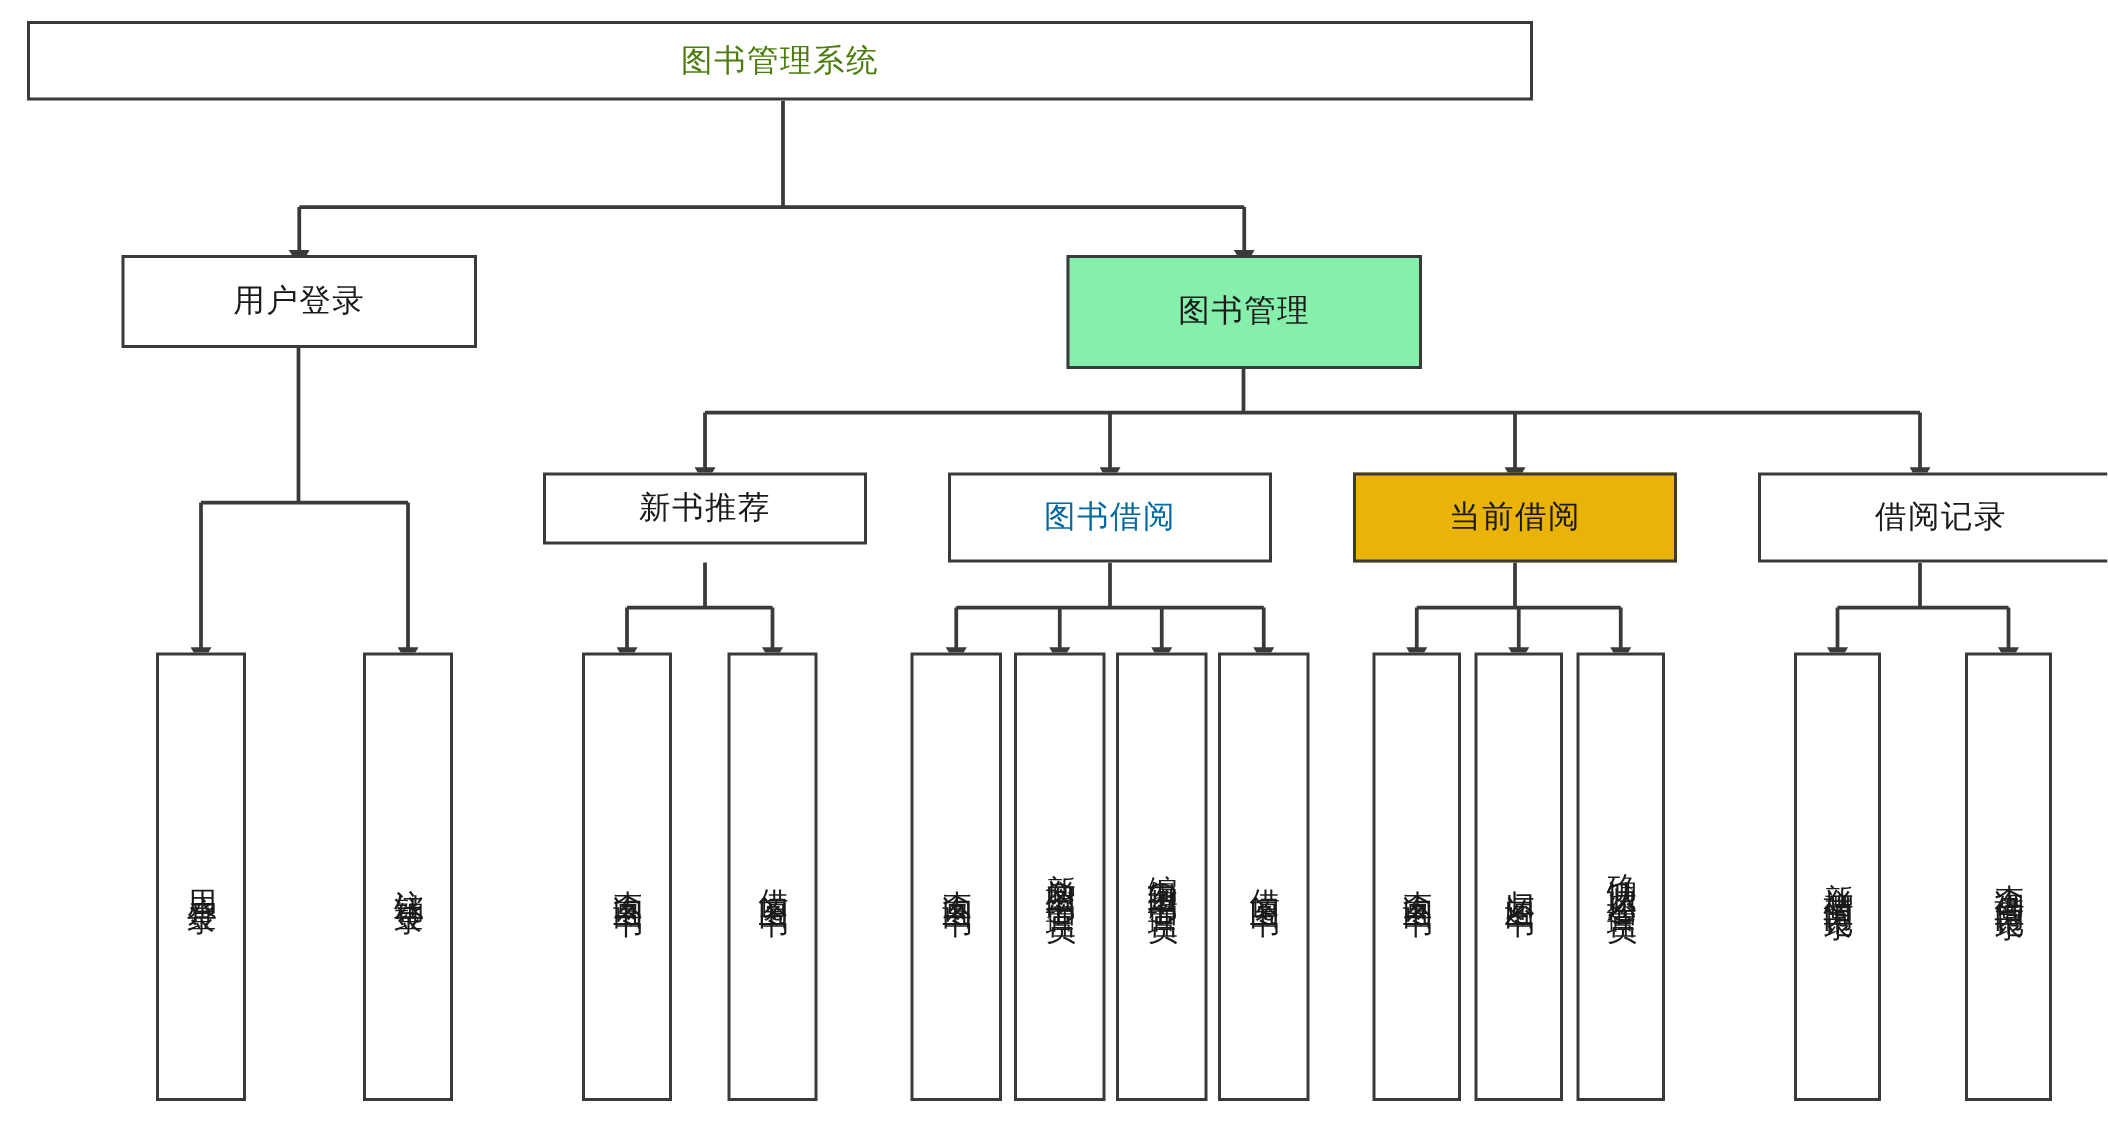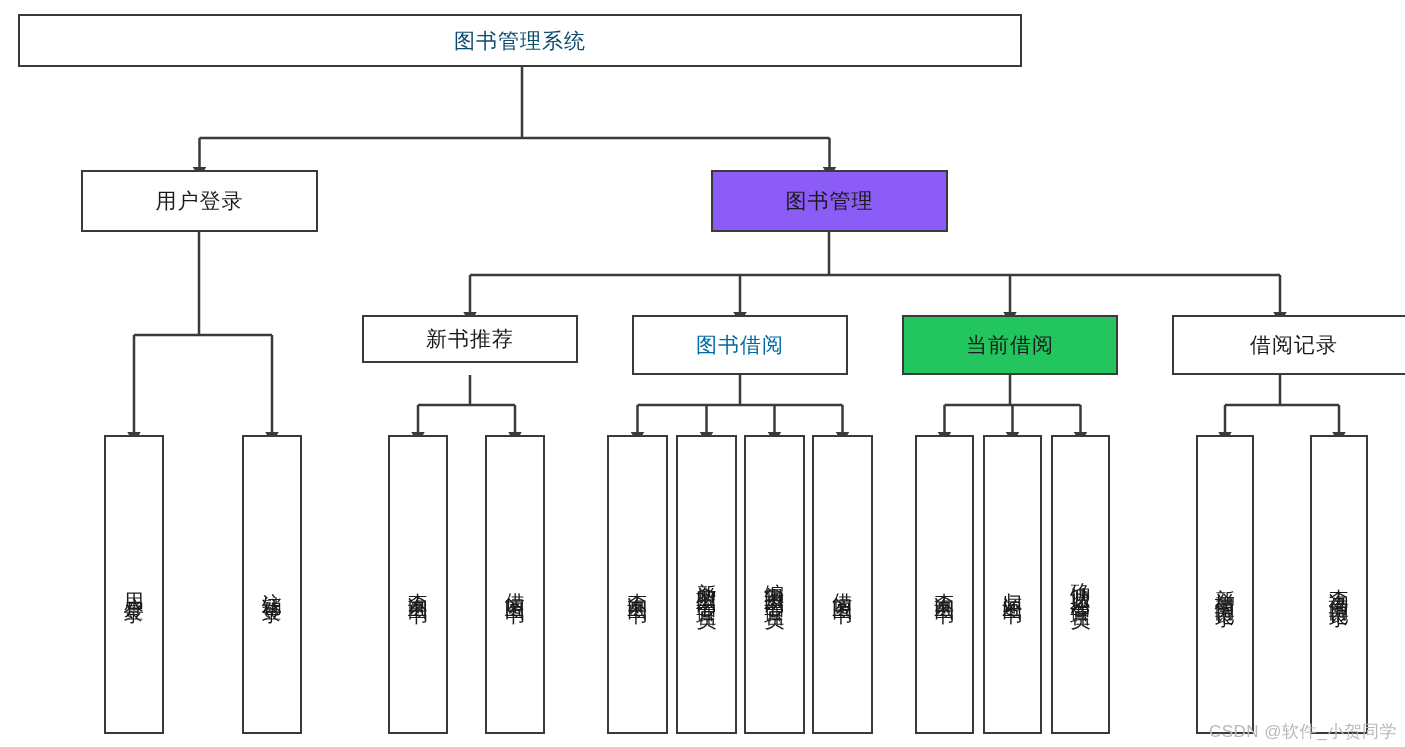--- a/index.html
+++ b/index.html
@@ -102,35 +102,35 @@
         <line x1="1080.5" y1="405" x2="1080.5" y2="433" stroke="#3a3a3a" stroke-width="2.5" marker-end="url(#arrowhead)"></line>
         <line x1="1280" y1="375" x2="1280" y2="405" stroke="#3a3a3a" stroke-width="2.5"></line>
         <line x1="1225" y1="405" x2="1339" y2="405" stroke="#3a3a3a" stroke-width="2.5"></line>
         <line x1="1225" y1="405" x2="1225" y2="433" stroke="#3a3a3a" stroke-width="2.5" marker-end="url(#arrowhead)"></line>
         <line x1="1339" y1="405" x2="1339" y2="433" stroke="#3a3a3a" stroke-width="2.5" marker-end="url(#arrowhead)"></line>
       </g>
   </svg>
 
   <div id="node-layer">
       <div class="node-box" style="left: 18px; top: 14px; width: 1004px; height: 53px; border-color: rgb(58, 58, 58); background: rgb(255, 255, 255);">
-        <span class="node-label" style="color: #0c4a6e;">图书管理系统</span>
+        <span class="node-label" style="color: #4d7c0f;">图书管理系统</span>
       </div>
       <div class="node-box" style="left: 81px; top: 170px; width: 237px; height: 62px; border-color: rgb(58, 58, 58); background: rgb(255, 255, 255);">
         <span class="node-label" style="color: rgb(26, 26, 26);">用户登录</span>
       </div>
-      <div class="node-box" style="left: 711px; top: 170px; width: 237px; height: 62px; border-color: rgb(58, 58, 58); background: #8b5cf6;">
+      <div class="node-box" style="left: 711px; top: 170px; width: 237px; height: 76px; border-color: rgb(58, 58, 58); background: #86efac;">
         <span class="node-label" style="color: rgb(26, 26, 26);">图书管理</span>
       </div>
       <div class="node-box" style="left: 362px; top: 315px; width: 216px; height: 48px; border-color: rgb(58, 58, 58); background: rgb(255, 255, 255);">
         <span class="node-label" style="color: rgb(26, 26, 26);">新书推荐</span>
       </div>
       <div class="node-box" style="left: 632px; top: 315px; width: 216px; height: 60px; border-color: rgb(58, 58, 58); background: rgb(255, 255, 255);">
         <span class="node-label" style="color: #0369a1;">图书借阅</span>
       </div>
-      <div class="node-box" style="left: 902px; top: 315px; width: 216px; height: 60px; border-color: rgb(58, 58, 58); background: #22c55e;">
+      <div class="node-box" style="left: 902px; top: 315px; width: 216px; height: 60px; border-color: rgb(58, 58, 58); background: #eab308;">
         <span class="node-label" style="color: rgb(26, 26, 26);">当前借阅</span>
       </div>
       <div class="node-box" style="left: 1172px; top: 315px; width: 244px; height: 60px; border-color: rgb(58, 58, 58); background: rgb(255, 255, 255);">
         <span class="node-label" style="color: rgb(26, 26, 26);">借阅记录</span>
       </div>
       <div class="node-box vertical" style="left: 104px; top: 435px; width: 60px; height: 299px; border-color: rgb(58, 58, 58); background: rgb(255, 255, 255);">
         <span class="node-label" style="color: rgb(26, 26, 26);">用户登录</span>
       </div>
       <div class="node-box vertical" style="left: 242px; top: 435px; width: 60px; height: 299px; border-color: rgb(58, 58, 58); background: rgb(255, 255, 255);">
         <span class="node-label" style="color: rgb(26, 26, 26);">注销登录</span>
@@ -163,14 +163,13 @@
         <span class="node-label" style="color: rgb(26, 26, 26);">确认归还（管理员）</span>
       </div>
       <div class="node-box vertical" style="left: 1196px; top: 435px; width: 58px; height: 299px; border-color: rgb(58, 58, 58); background: rgb(255, 255, 255);">
         <span class="node-label" style="color: rgb(26, 26, 26);">新增借阅记录</span>
       </div>
       <div class="node-box vertical" style="left: 1310px; top: 435px; width: 58px; height: 299px; border-color: rgb(58, 58, 58); background: rgb(255, 255, 255);">
         <span class="node-label" style="color: rgb(26, 26, 26);">查询借阅记录</span>
       </div>
     </div>
 
-  <div class="watermark">CSDN @软件_小贺同学</div>
 </div>
 
 </body></html>

